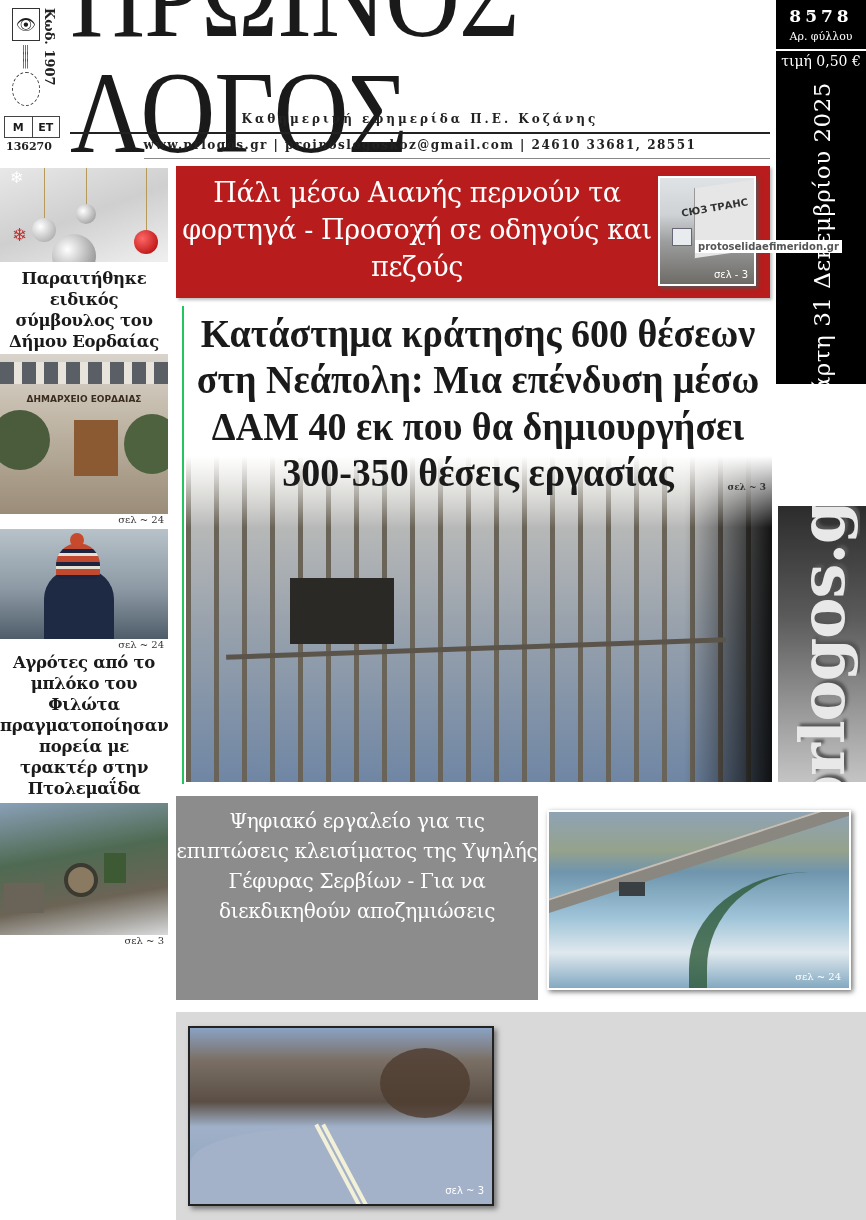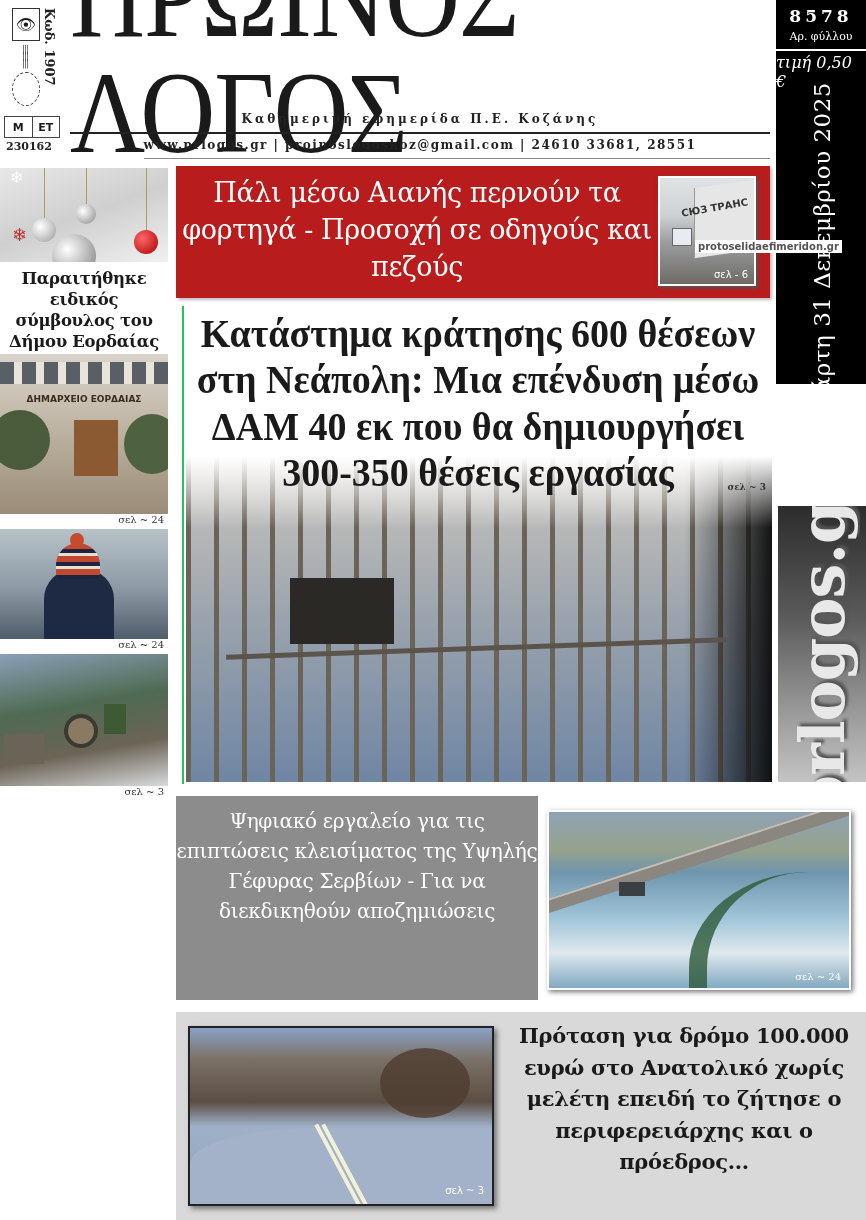--- a/index.html
+++ b/index.html
@@ -22,21 +22,21 @@
   .subtitle { position: absolute; left: 70px; top: 112px; width: 700px; text-align: center; font-family: "DejaVu Serif", serif; font-weight: bold; font-size: 12px; letter-spacing: 3px; color: #222; }
   .rule1 { position: absolute; left: 70px; top: 132px; width: 700px; height: 2px; background: #222; }
   .contact { position: absolute; left: 70px; top: 138px; width: 700px; text-align: center; font-family: "DejaVu Serif", serif; font-weight: bold; font-size: 12px; letter-spacing: 1.5px; color: #222; }
   .rule2 { position: absolute; left: 144px; top: 158px; width: 626px; height: 1px; background: #888; }
 
   
   .rcol { position: absolute; left: 776px; top: 0; width: 90px; height: 384px; background: #000; color: #fff; }
   .issue-num { position: absolute; left: 0; top: 6px; width: 90px; text-align: center; font-family: "DejaVu Serif", serif; font-weight: bold; font-size: 17px; letter-spacing: 4px; }
   .issue-label { position: absolute; left: 0; top: 30px; width: 90px; text-align: center; font-size: 11px; }
   .rdiv { position: absolute; left: 0; width: 90px; height: 2px; background: #fff; }
-  .price { position: absolute; left: 0; top: 53px; width: 90px; text-align: left; font-size: 16px; font-style: italic; }
+  .price { position: absolute; left: 0; top: 53px; width: 90px; text-align: center; font-size: 14px; }
   .date-vert { position: absolute; left: 18px; top: 78px; width: 56px; height: 360px; display: flex; align-items: center; justify-content: center; }
   .date-vert span { writing-mode: vertical-rl; transform: rotate(180deg); font-family: "DejaVu Serif", serif; font-size: 23px; white-space: nowrap; letter-spacing: 0.5px; }
   .founded-label { position: absolute; left: 0; top: 454px; width: 90px; text-align: center; font-size: 11px; }
   .founded-year { position: absolute; left: 0; top: 472px; width: 90px; text-align: center; font-family: "DejaVu Serif", serif; font-weight: bold; font-size: 18px; letter-spacing: 4px; margin-top: 22px; }
 
   .url-vert { position: absolute; left: 778px; top: 506px; width: 88px; height: 276px; background: linear-gradient(180deg, #2c2c2c 0%, #5a5a5a 40%, #9a9a9a 75%, #c4c4c4 100%); display: flex; align-items: center; justify-content: center; overflow: hidden; }
   .url-vert span { writing-mode: vertical-rl; transform: rotate(180deg); font-family: "DejaVu Serif", serif; font-weight: bold; font-size: 62px; color: #e8e8e8; text-shadow: 3px 3px 3px #555; letter-spacing: -1px; white-space: nowrap; }
 
   .watermark { position: absolute; left: 695px; top: 240px; background: #fff; padding: 1px 3px; font-family: "DejaVu Sans", sans-serif; font-weight: bold; font-size: 10px; color: #555; z-index: 5; }
 
@@ -99,21 +99,21 @@
 <div class="badges">
   <div class="badge-eye">👁</div>
   <div class="badge-stamp1">|||<br>|||<br>|||</div>
   <div class="badge-stamp2"></div>
   <div class="kod">Κωδ. 1907</div>
 </div>
 <div class="met">
   <span>M</span>
   <span>ET</span>
 </div>
-<div class="met-num">230162</div>
+<div class="met-num">136270</div>
 
 <div class="title">ΠΡΩΙΝΟΣ ΛΟΓΟΣ</div>
 <div class="subtitle">Καθημερινή εφημερίδα Π.Ε. Κοζάνης</div>
 <div class="rule1"></div>
 <div class="contact">www.prlogos.gr | proinoslogoskoz@gmail.com | 24610 33681, 28551</div>
 <div class="rule2"></div>
 
 <div class="rcol">
   <div class="issue-num">8578</div>
   <div class="issue-label">Αρ. φύλλου</div>
@@ -162,36 +162,37 @@
   <div>
     <div class="limg img-winter" style="margin-top:4px">
       <div style="position:absolute;left:44px;top:40px;width:70px;height:80px;border-radius:30px 30px 0 0;background:#1e2a44;"></div>
       <div style="position:absolute;left:56px;top:14px;width:44px;height:36px;border-radius:22px 22px 6px 6px;background:repeating-linear-gradient(180deg,#c0492f 0 6px,#1c2440 6px 10px,#e6e0d4 10px 13px);"></div>
       <div style="position:absolute;left:70px;top:4px;width:14px;height:14px;border-radius:50%;background:#c84a2c;"></div>
     </div>
     <div class="pageref">σελ ~ 24</div>
   </div>
 
   <div>
+    <div class="lhead" style="padding-top:2px">Αγρότες από το μπλόκο του Φιλώτα πραγματοποίησαν πορεία με τρακτέρ στην Πτολεμαΐδα</div>
     <div class="limg img-tractors" style="margin-top:4px">
       <div style="position:absolute;left:64px;top:60px;width:34px;height:34px;border-radius:50%;background:#8a7a62;border:4px solid #3a3a30;"></div>
       <div style="position:absolute;left:4px;top:80px;width:40px;height:30px;background:#6a6358;"></div>
       <div style="position:absolute;left:104px;top:50px;width:22px;height:30px;background:#3e5a34;"></div>
     </div>
     <div class="pageref">σελ ~ 3</div>
   </div>
 </div>
 
 <div class="s1">
   <div class="s1-head">Πάλι μέσω Αιανής περνούν τα φορτηγά - Προσοχή σε οδηγούς και πεζούς</div>
   <div class="s1-img">
     <div class="truck-body"></div>
     <div class="truck-text">СЮЗ ТРАНС</div>
     <div style="position:absolute;left:12px;top:50px;width:20px;height:18px;background:#e8ecef;border:1px solid #667;"></div>
-    <div class="s1-ref">σελ - 6</div>
+    <div class="s1-ref">σελ - 3</div>
   </div>
 </div>
 
 <div class="s2">
   <div class="s2-img">
     <div class="s2-plate"></div>
     <div class="s2-bar"></div>
   </div>
   <div class="s2-head">Κατάστημα κράτησης 600 θέσεων στη Νεάπολη: Μια επένδυση μέσω ΔΑΜ 40 εκ που θα δημιουργήσει 300-350 θέσεις εργασίας</div>
   <div class="s2-ref">σελ ~ 3</div>
@@ -210,14 +211,13 @@
 </div>
 
 <div class="s4">
   <div class="s4-img">
     <div style="position:absolute;left:0;top:100px;width:310px;height:90px;background:#a3b2c8;border-radius:40% 0 0 0;"></div>
     <div style="position:absolute;left:190px;top:20px;width:90px;height:70px;border-radius:50%;background:#4e3b2e;opacity:0.8;"></div>
     <div class="road-line"></div>
     <div class="road-line2"></div>
     <div class="s4-ref">σελ ~ 3</div>
   </div>
-  <div class="s4-head">Πρόταση για δρόμο 100.000 ευρώ στο Ανατολικό χωρίς μελέτη επειδή το ζήτησε ο περιφερειάρχης και ο πρόεδρος...</div>
 </div>
 
 </body></html>

